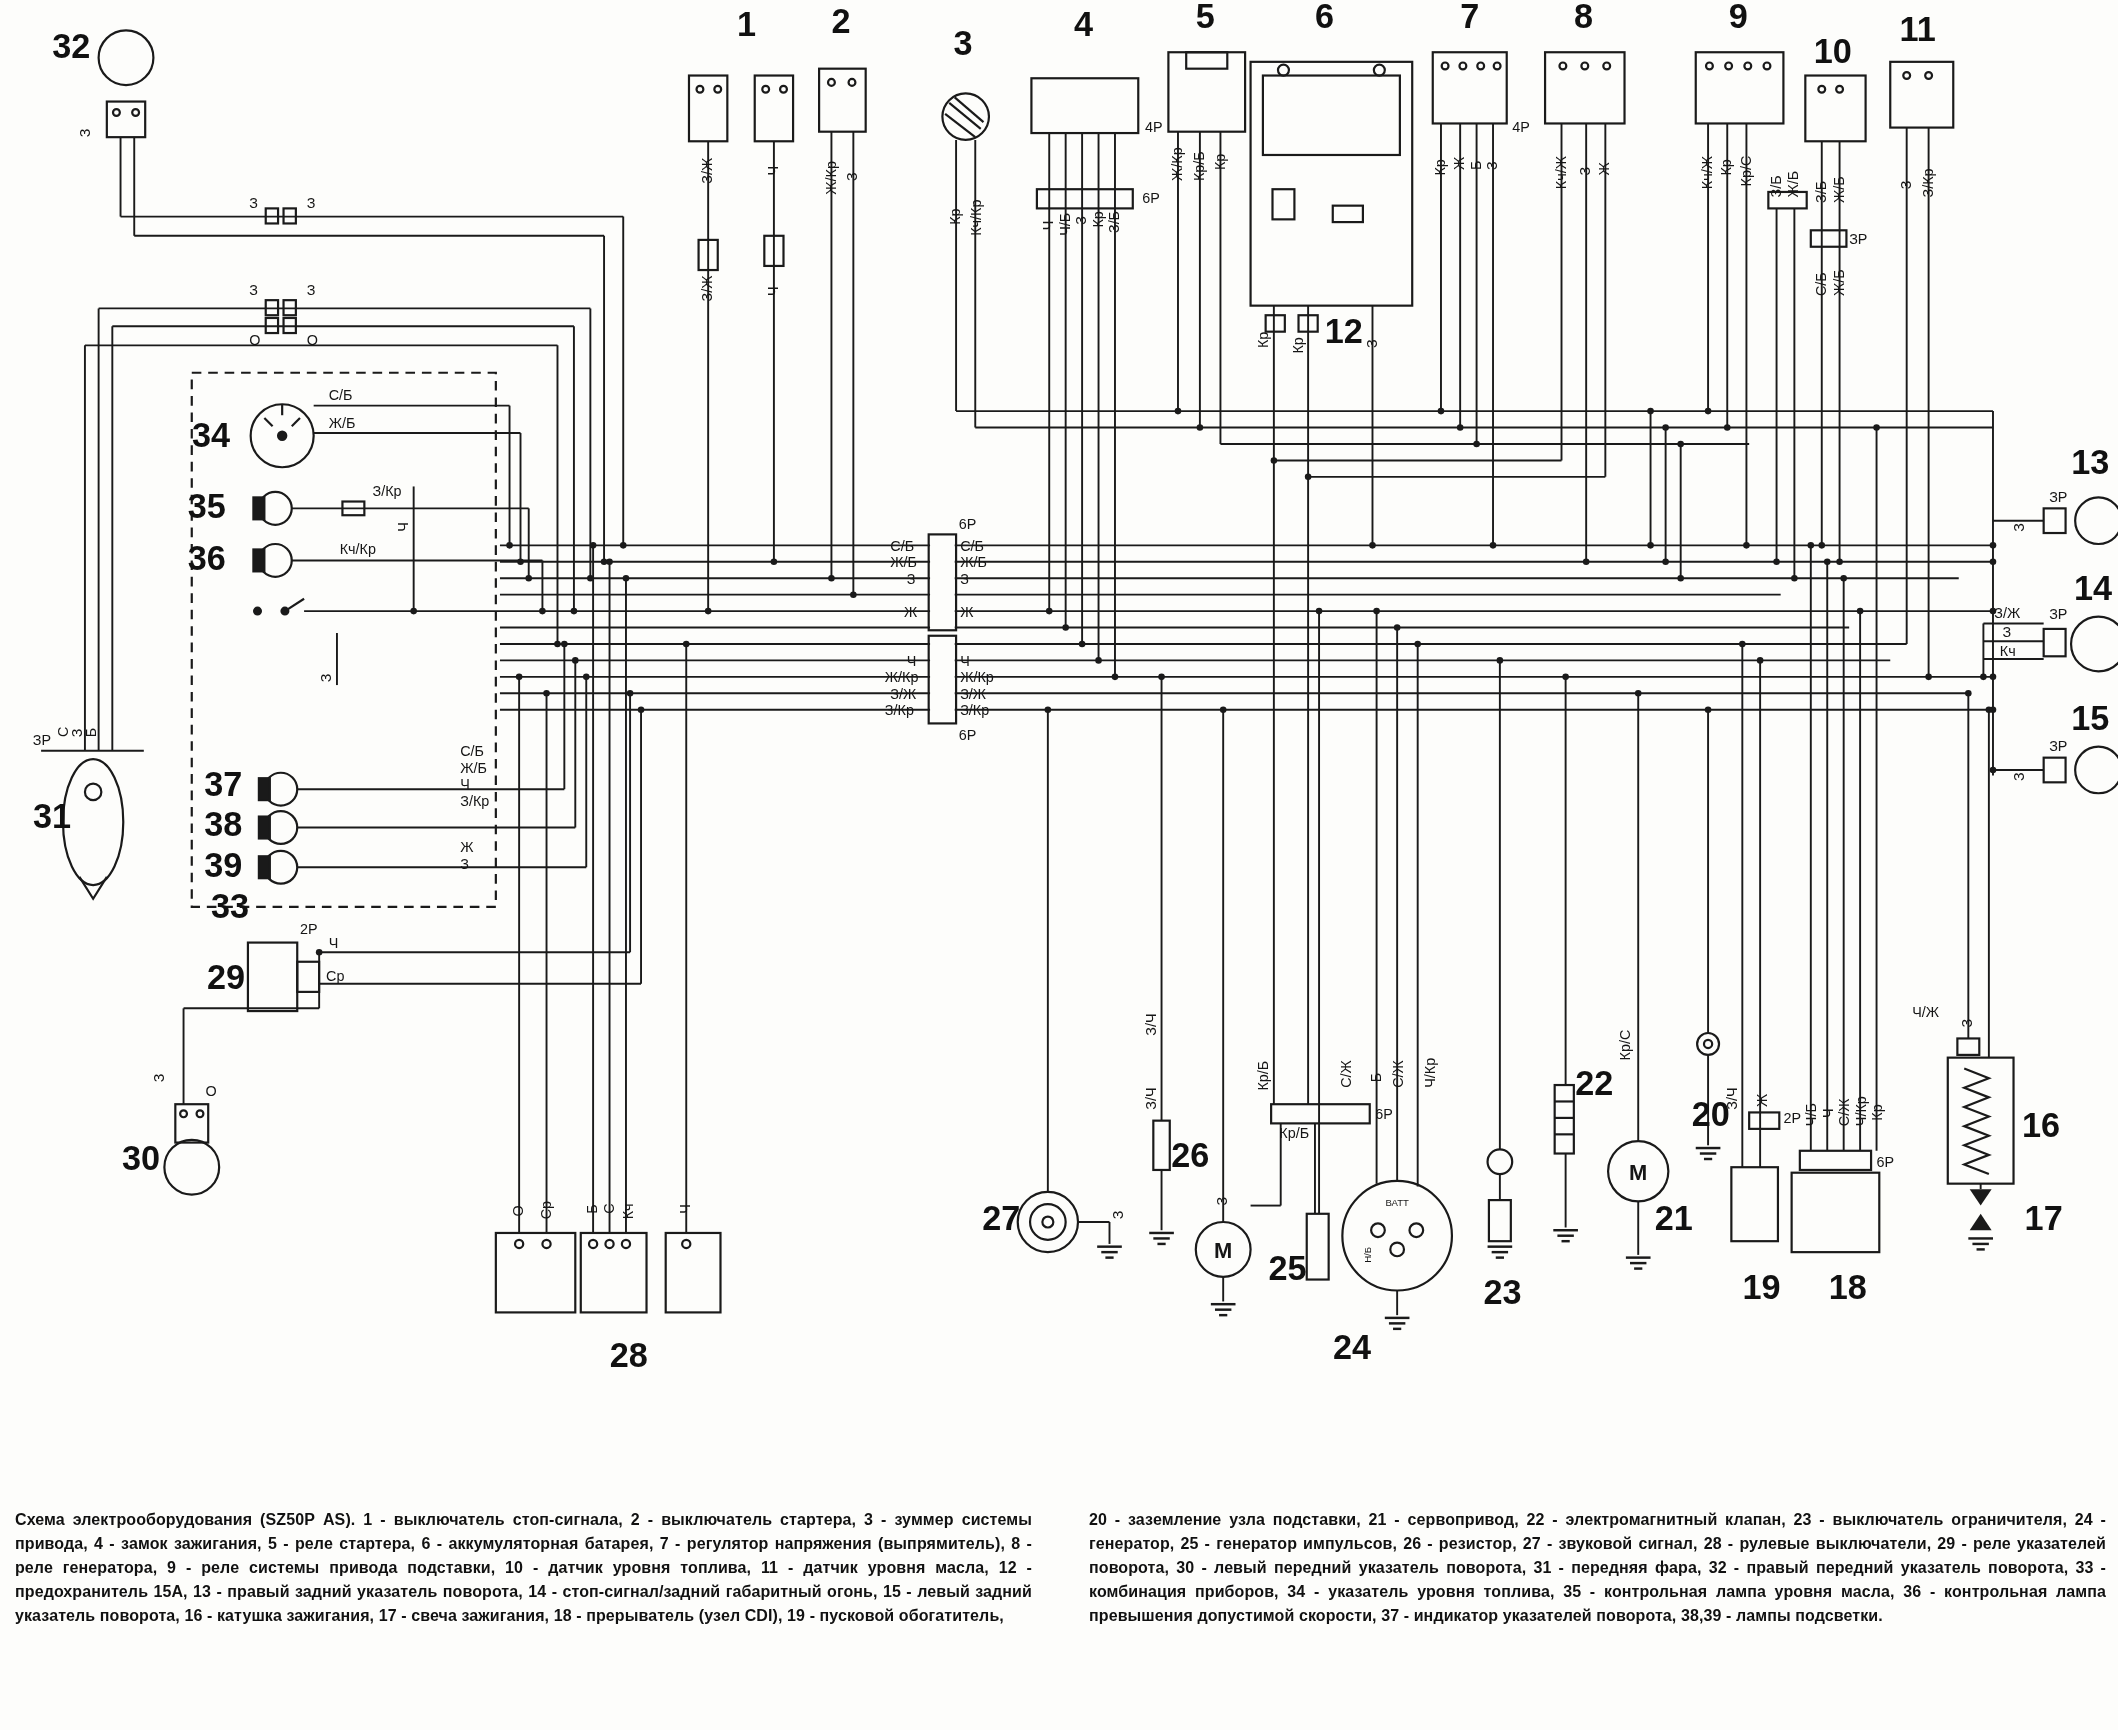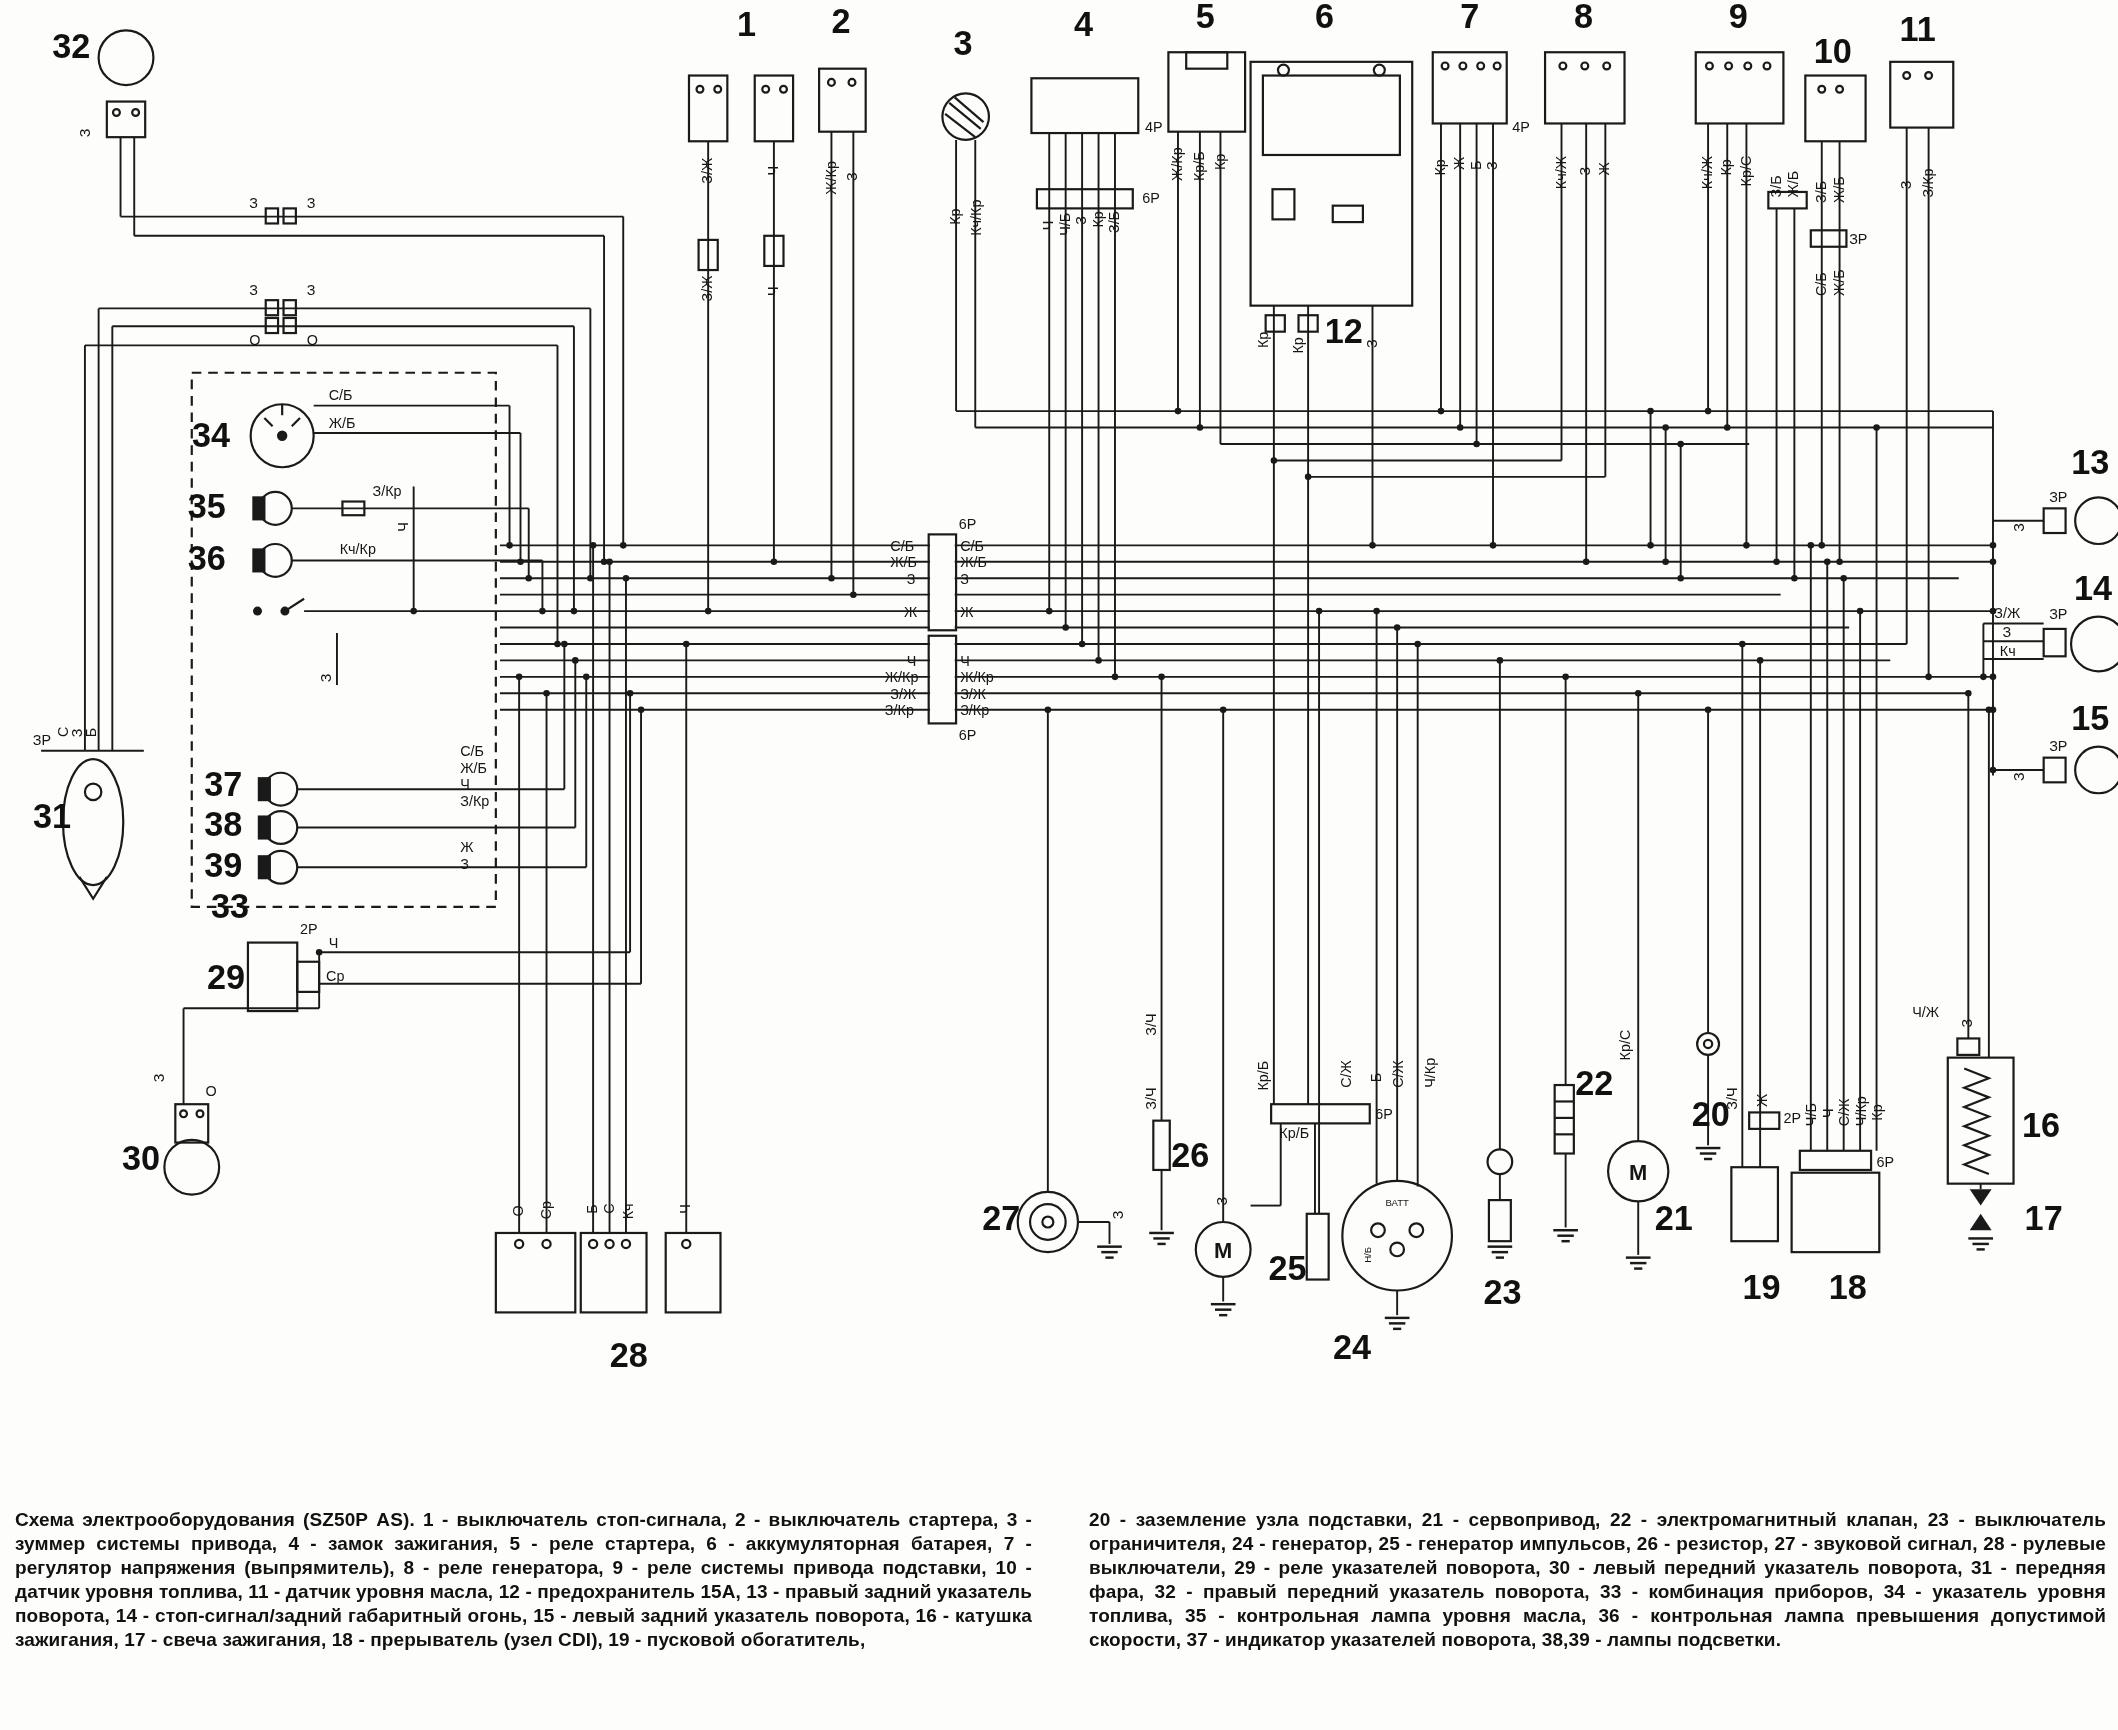--- a/index.html
+++ b/index.html
@@ -4,21 +4,21 @@
 <style>
   html,body{margin:0;padding:0;background:#e8e8e4;}
   #page{position:relative;width:2119px;height:1730px;background:#fdfdfb;overflow:hidden;
         font-family:"Liberation Sans",sans-serif;color:#111;}
   #diagram-svg{position:absolute;left:0;top:0;}
   .comp-num{font:bold 25px "Liberation Sans",sans-serif;fill:#111;text-anchor:middle;}
   .wire-label{font:10.5px "Liberation Sans",sans-serif;fill:#161616;}
   .wire-label.big{font:bold 16px "Liberation Sans",sans-serif;text-anchor:middle;}
   .wire-label.tiny{font:7px "Liberation Sans",sans-serif;text-anchor:middle;}
   #legend{position:absolute;left:15px;top:1508px;width:2091px;display:flex;gap:57px;}
-  #legend p{margin:0;flex:1 1 0;font-weight:bold;font-size:19px;line-height:24px;
+  #legend p{margin:0;flex:1 1 0;font-weight:bold;font-size:16px;line-height:24px;
             text-align:justify;letter-spacing:0.1px;}
 </style>
 </head>
 <body>
 
 <div id="page">
 
   <svg id="diagram-svg" width="2119" height="1503" viewBox="0 0 1547 1097" xmlns="http://www.w3.org/2000/svg">
 
     <defs>

